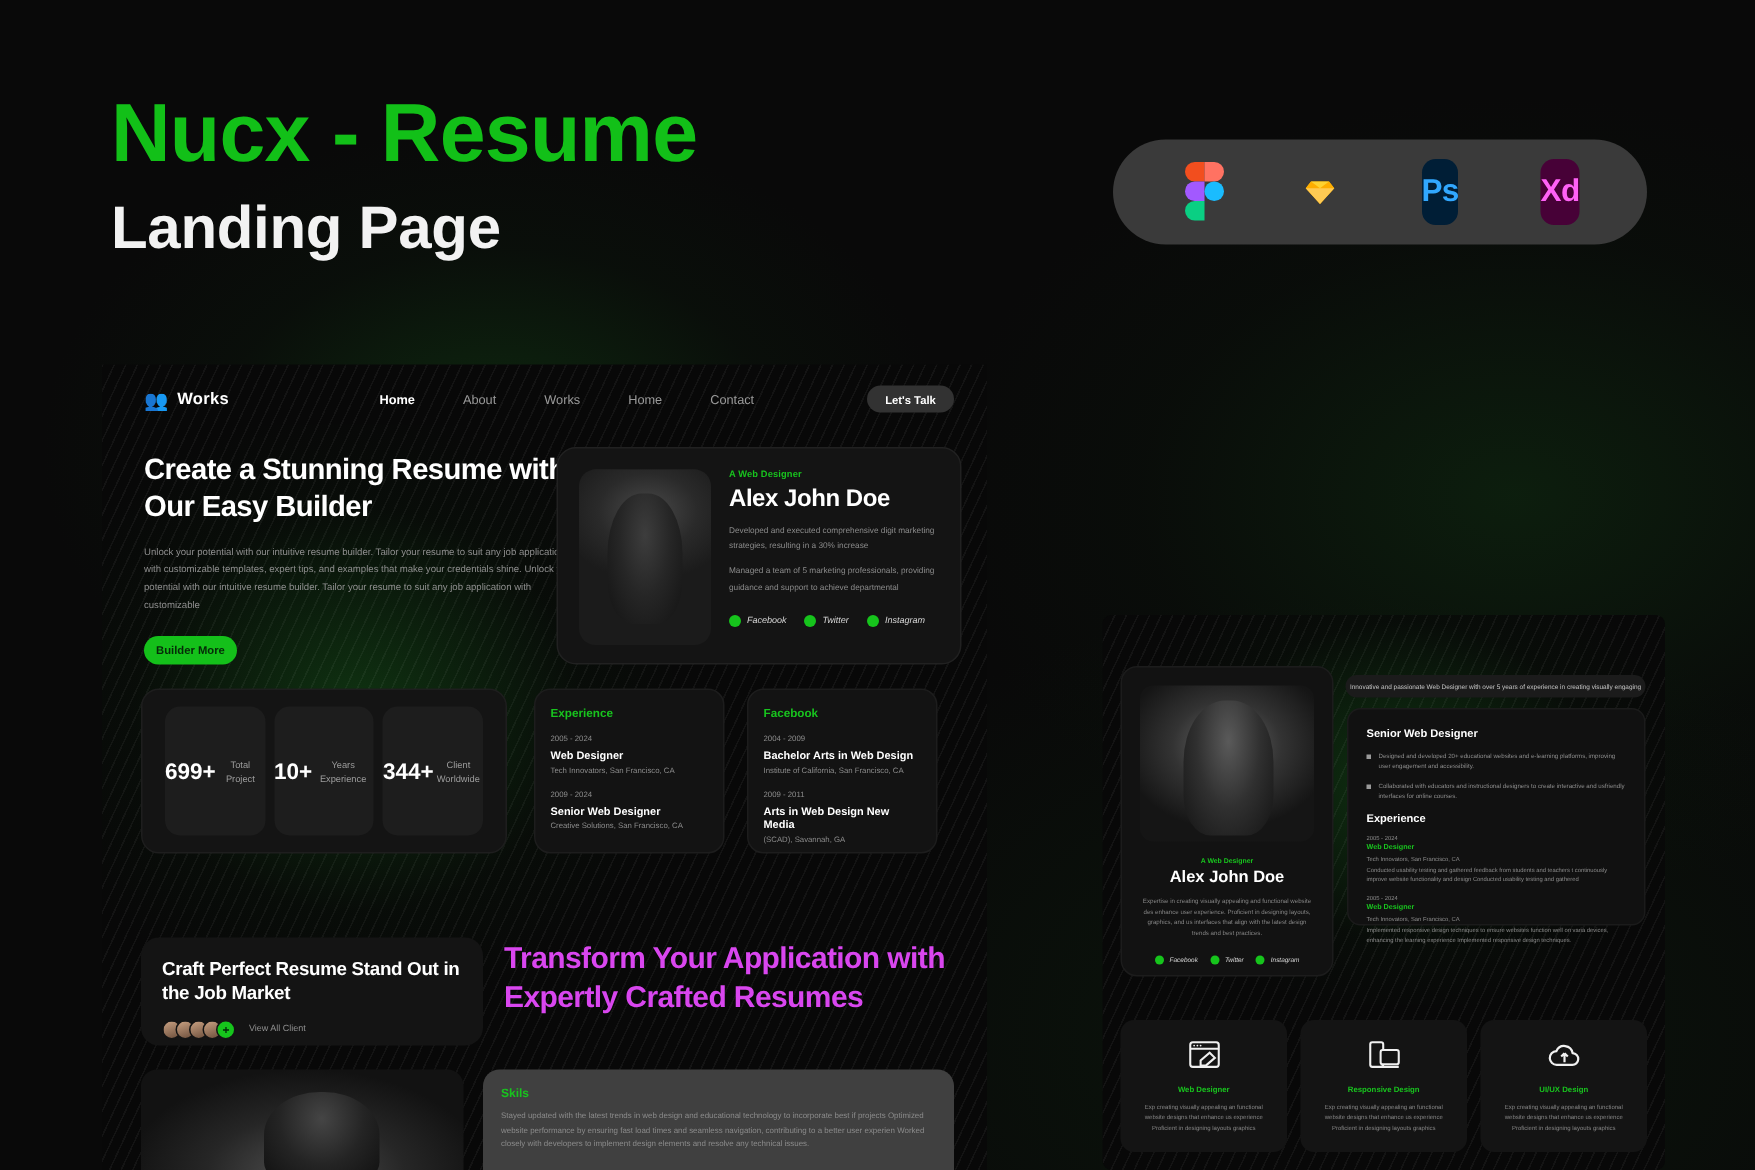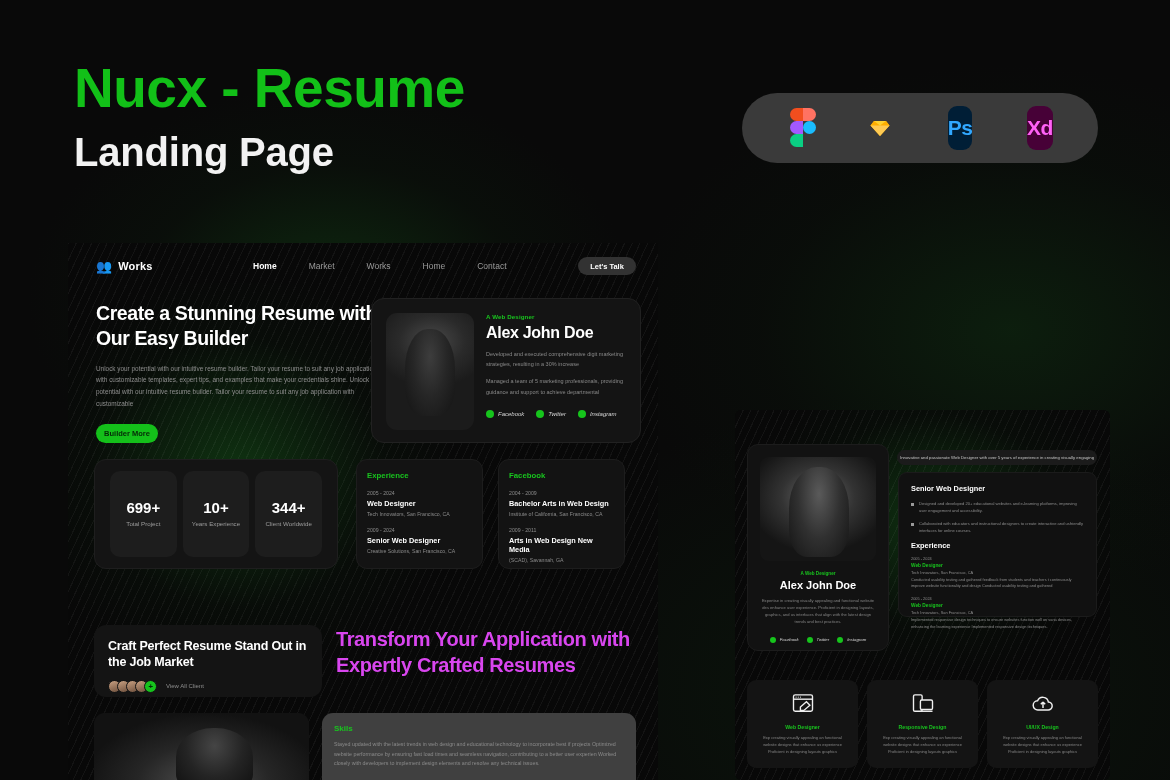--- a/index.html
+++ b/index.html
@@ -127,21 +127,21 @@
   .soc .b { width:8px; height:8px; border-radius:50%; background:#16c41c; flex:0 0 auto; }
   .soc .t { font-size:6px; color:#d8d8d8; }
 
   .stats-card {
     position:absolute; left:26px; top:216px; width:244px; height:110px;
     background:#141414; border-radius:12px; border:1px solid #1e1e1e;
     display:flex; align-items:center; justify-content:space-between; padding:12px;
   }
   .stat {
     flex:1; height:86px; margin:0 3px; border-radius:10px; background:#1d1d1d;
-    display:flex; flex-direction:column; align-items:center; justify-content:center;
+    display:flex; align-items:center; justify-content:center;
   }
   .stat-v { color:#fff; font-size:15px; font-weight:700; }
   .stat-l { color:#9d9d9d; font-size:6.2px; text-align:center; margin-top:4px; line-height:1.45; }
 
   .xp-card {
     position:absolute; top:216px; width:127px; height:110px;
     background:#131313; border-radius:11px; border:1px solid #1d1d1d; padding:11px 10px;
   }
   #xp-exp { left:288px; }
   #xp-edu { left:430px; }
@@ -281,21 +281,21 @@
     <div class="glow-a" style="left:-40px;top:40px;width:420px;height:380px;"></div>
     <div class="diag"></div>
 
     <div class="nav">
       <div class="brand">
         <span class="brand-ico">👥</span>
         <span class="brand-txt">Works</span>
       </div>
       <div class="nav-links">
         <span class="active">Home</span>
-        <span>Market</span>
+        <span>About</span>
         <span>Works</span>
         <span>Home</span>
         <span>Contact</span>
       </div>
       <div class="lets-talk">Let's Talk</div>
     </div>
 
     <div class="hero-left">
       <div class="hero-h1">Create a Stunning Resume with Our Easy Builder</div>
       <div class="hero-p">Unlock your potential with our intuitive resume builder. Tailor your resume to suit any job application with customizable templates, expert tips, and examples that make your credentials shine. Unlock your potential with our intuitive resume builder. Tailor your resume to suit any job application with customizable</div>

